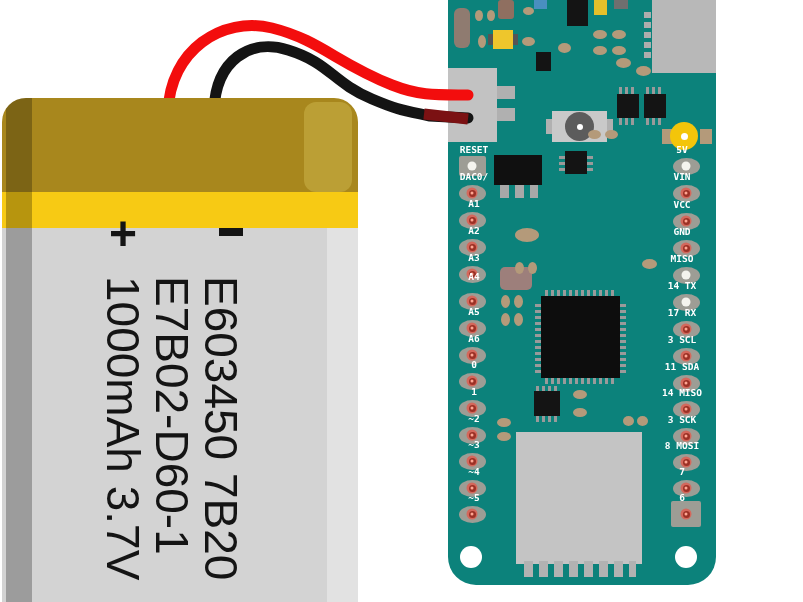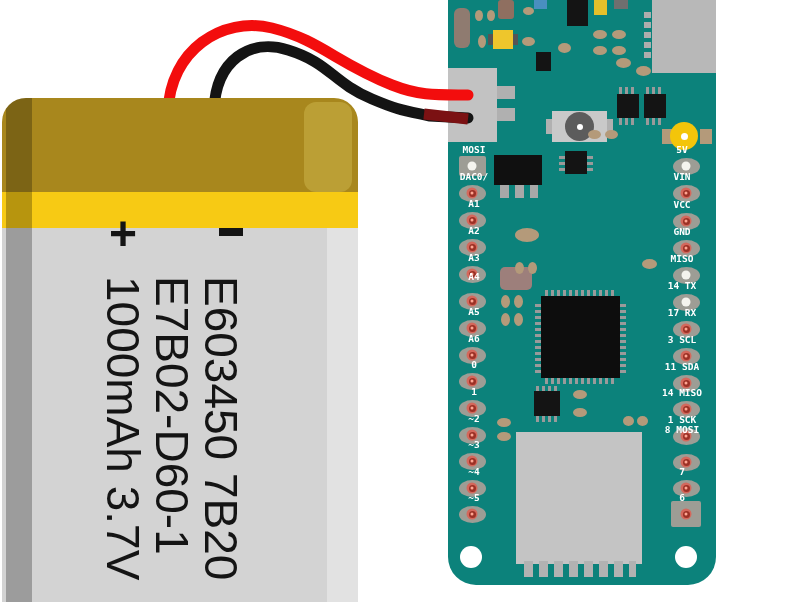--- a/index.html
+++ b/index.html
@@ -121,21 +121,21 @@
       <div class="board-comp" style="left: 204px; top: 0px; width: 64px; height: 73px; background: rgb(184, 184, 184);"></div>
       <div class="board-comp" style="left: 214px; top: 129px; width: 12px; height: 15px; background: rgb(180, 154, 122);"></div>
       <div class="board-comp" style="left: 252px; top: 129px; width: 12px; height: 15px; background: rgb(180, 154, 122);"></div>
       <div class="board-comp oval" style="left: 222px; top: 122px; width: 28px; height: 28px; background: rgb(243, 197, 10);"></div>
       <div class="board-comp oval" style="left: 233px; top: 133px; width: 7px; height: 7px; background: rgb(255, 255, 255);"></div>
       <div class="board-comp" style="left: 49px; top: 86px; width: 18px; height: 13px; background: rgb(176, 176, 176);"></div>
       <div class="board-comp" style="left: 49px; top: 108px; width: 18px; height: 13px; background: rgb(176, 176, 176);"></div>
       <div class="board-comp" style="left: 0px; top: 68px; width: 49px; height: 74px; background: rgb(194, 194, 194);"></div>
       <div class="board-comp oval" style="left: 12px; top: 546px; width: 22px; height: 22px; background: rgb(255, 255, 255);"></div>
       <div class="board-comp oval" style="left: 227px; top: 546px; width: 22px; height: 22px; background: rgb(255, 255, 255);"></div>
-      <div class="pin-label" style="left: -34px; top: 145px; color: rgb(255, 255, 255);">MOSI</div>
+      <div class="pin-label" style="left: -34px; top: 145px; color: rgb(255, 255, 255);">RESET</div>
       <div class="pin-pad pad-square" style="left: 10.5px; top: 156px; background: rgb(157, 157, 149);">
         <div class="pin-dot dot-white"></div>
       </div>
       <div class="pin-label" style="left: -34px; top: 172px; color: rgb(255, 255, 255);">DAC0/</div>
       <div class="pin-pad pad-oval" style="left: 10.5px; top: 184.5px; background: rgb(157, 157, 149);">
         <div class="pin-dot dot-red">
           <div class="pin-dot dot-red-inner">
             <div class="pin-dot dot-spec"></div>
           </div>
         </div>
@@ -297,29 +297,29 @@
         </div>
       </div>
       <div class="pin-label" style="left: 174px; top: 388px; color: rgb(255, 255, 255);">14 MISO</div>
       <div class="pin-pad pad-oval" style="left: 224.5px; top: 400.5px; background: rgb(157, 157, 149);">
         <div class="pin-dot dot-red">
           <div class="pin-dot dot-red-inner">
             <div class="pin-dot dot-spec"></div>
           </div>
         </div>
       </div>
-      <div class="pin-label" style="left: 174px; top: 415px; color: rgb(255, 255, 255);">1 SCK</div>
+      <div class="pin-label" style="left: 174px; top: 415px; color: rgb(255, 255, 255);">3 SCK</div>
       <div class="pin-pad pad-oval" style="left: 224.5px; top: 427.5px; background: rgb(157, 157, 149);">
         <div class="pin-dot dot-red">
           <div class="pin-dot dot-red-inner">
             <div class="pin-dot dot-spec"></div>
           </div>
         </div>
       </div>
-      <div class="pin-label" style="left: 174px; top: 425px; color: rgb(255, 255, 255);">8 MOSI</div>
+      <div class="pin-label" style="left: 174px; top: 441px; color: rgb(255, 255, 255);">8 MOSI</div>
       <div class="pin-pad pad-oval" style="left: 224.5px; top: 453.5px; background: rgb(157, 157, 149);">
         <div class="pin-dot dot-red">
           <div class="pin-dot dot-red-inner">
             <div class="pin-dot dot-spec"></div>
           </div>
         </div>
       </div>
       <div class="pin-label" style="left: 174px; top: 467px; color: rgb(255, 255, 255);">7</div>
       <div class="pin-pad pad-oval" style="left: 224.5px; top: 479.5px; background: rgb(157, 157, 149);">
         <div class="pin-dot dot-red">

